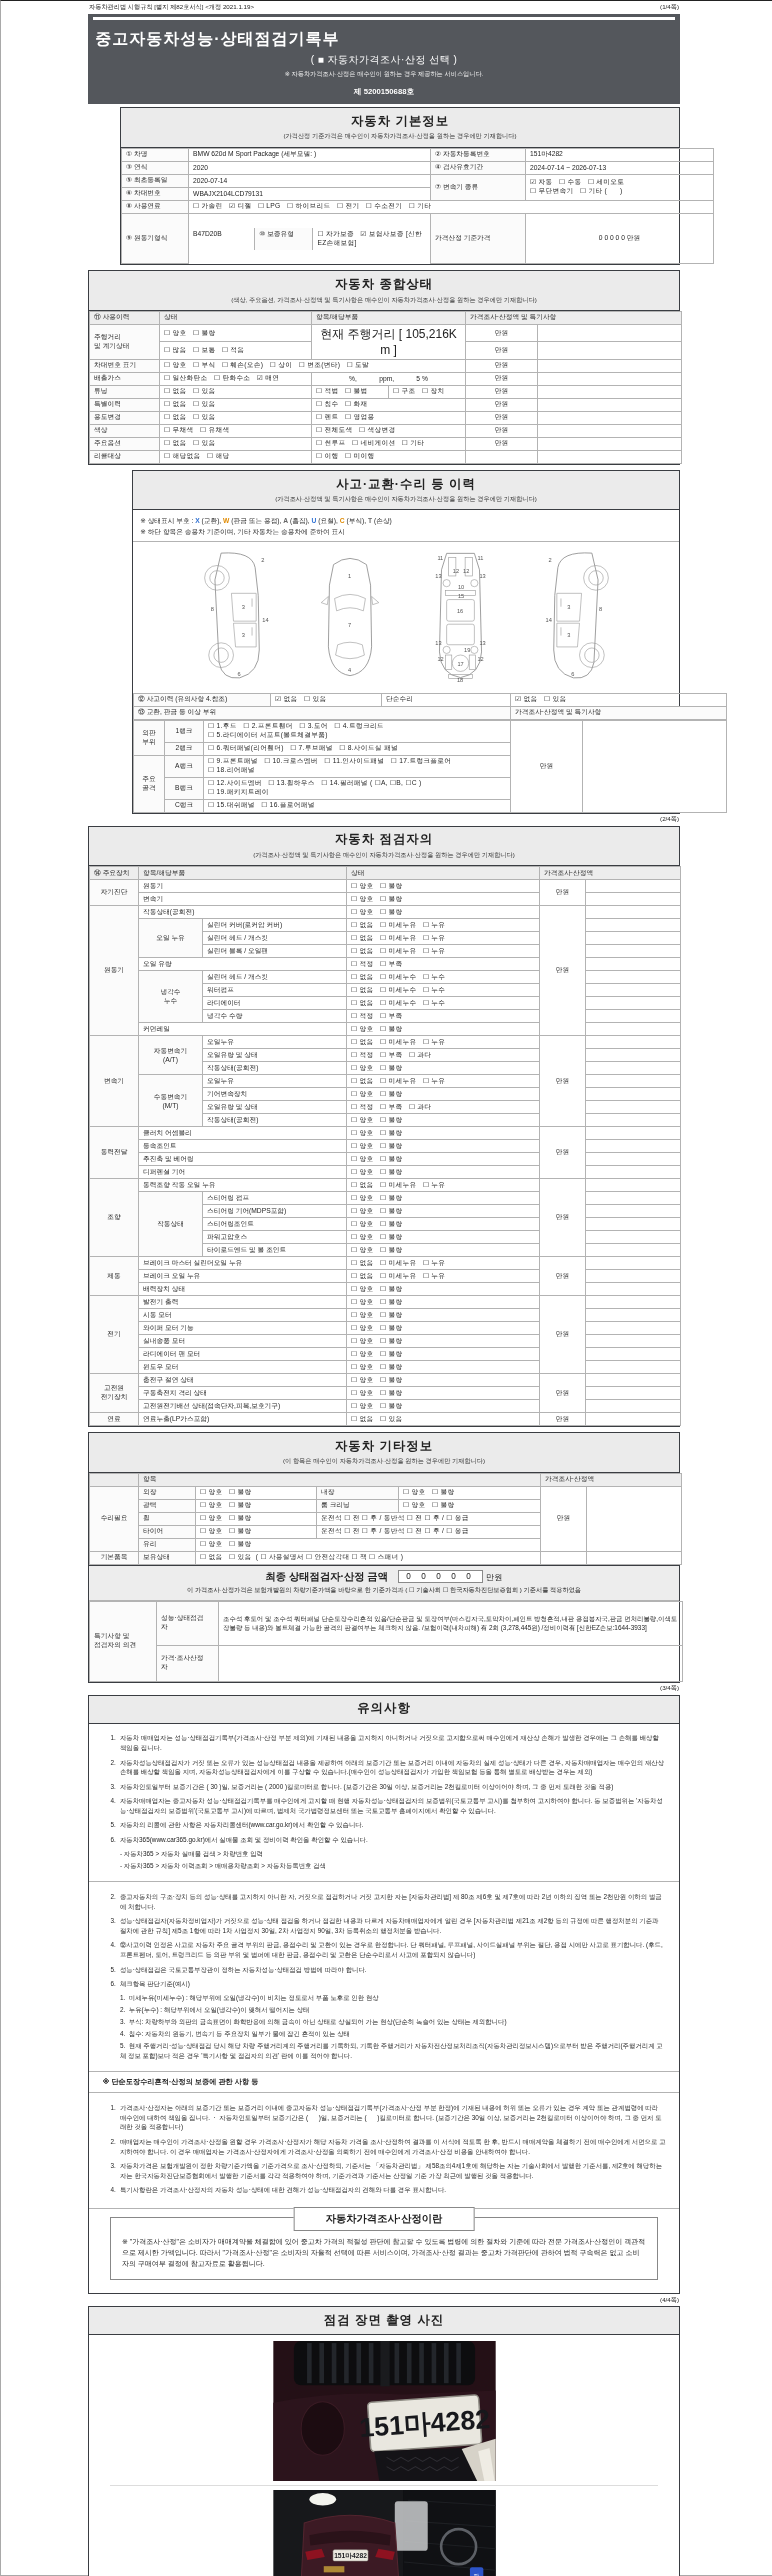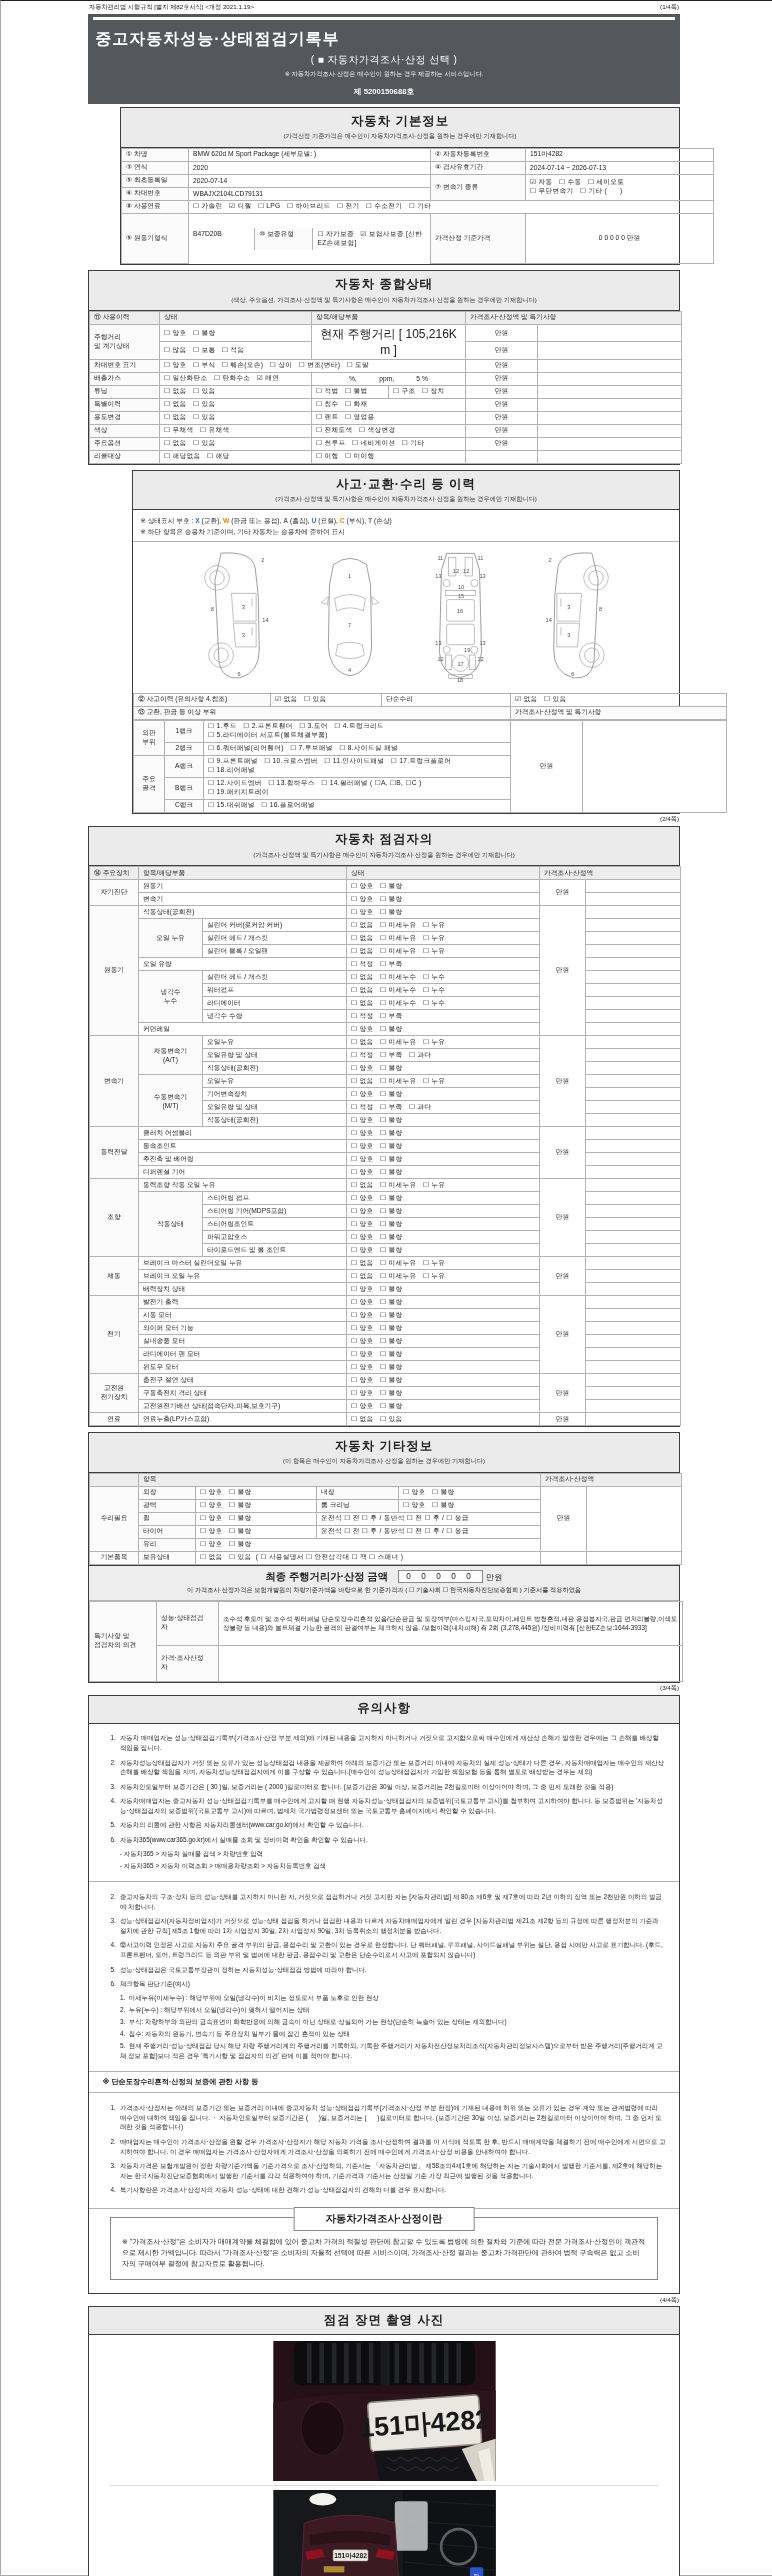--- a/index.html
+++ b/index.html
@@ -713,21 +713,21 @@
         <td class="lab">보유상태</td>
         <td colspan="3" class="chk">☐ 없음   ☐ 있음  ( ☐ 사용설명서 ☐ 안전삼각대 ☐ 잭 ☐ 스패너 )</td>
         <td class="pricecell"></td>
         <td class="notecell"></td>
       </tr>
     </tbody>
       </table>
 
     <div class="finalband">
       <div class="row1">
-        <span>최종 주행거리가·산정 금액</span>
+        <span>최종 상태점검자·산정 금액</span>
         <span class="amountbox">0 0 0 0 0</span>
         <span style="font-size:8.2px;font-weight:normal;">만원</span>
       </div>
       <div class="row2">이 가격조사·산정가격은 보험개발원의 차량기준가액을 바탕으로 한 기준가격과 ( ☐ 기술사회 ☐ 한국자동차진단보증협회 ) 기준서를 적용하였음</div>
     </div>
 
     <table class="t">
       <colgroup>
           <col style="width:67px">
           <col style="width:62px">

